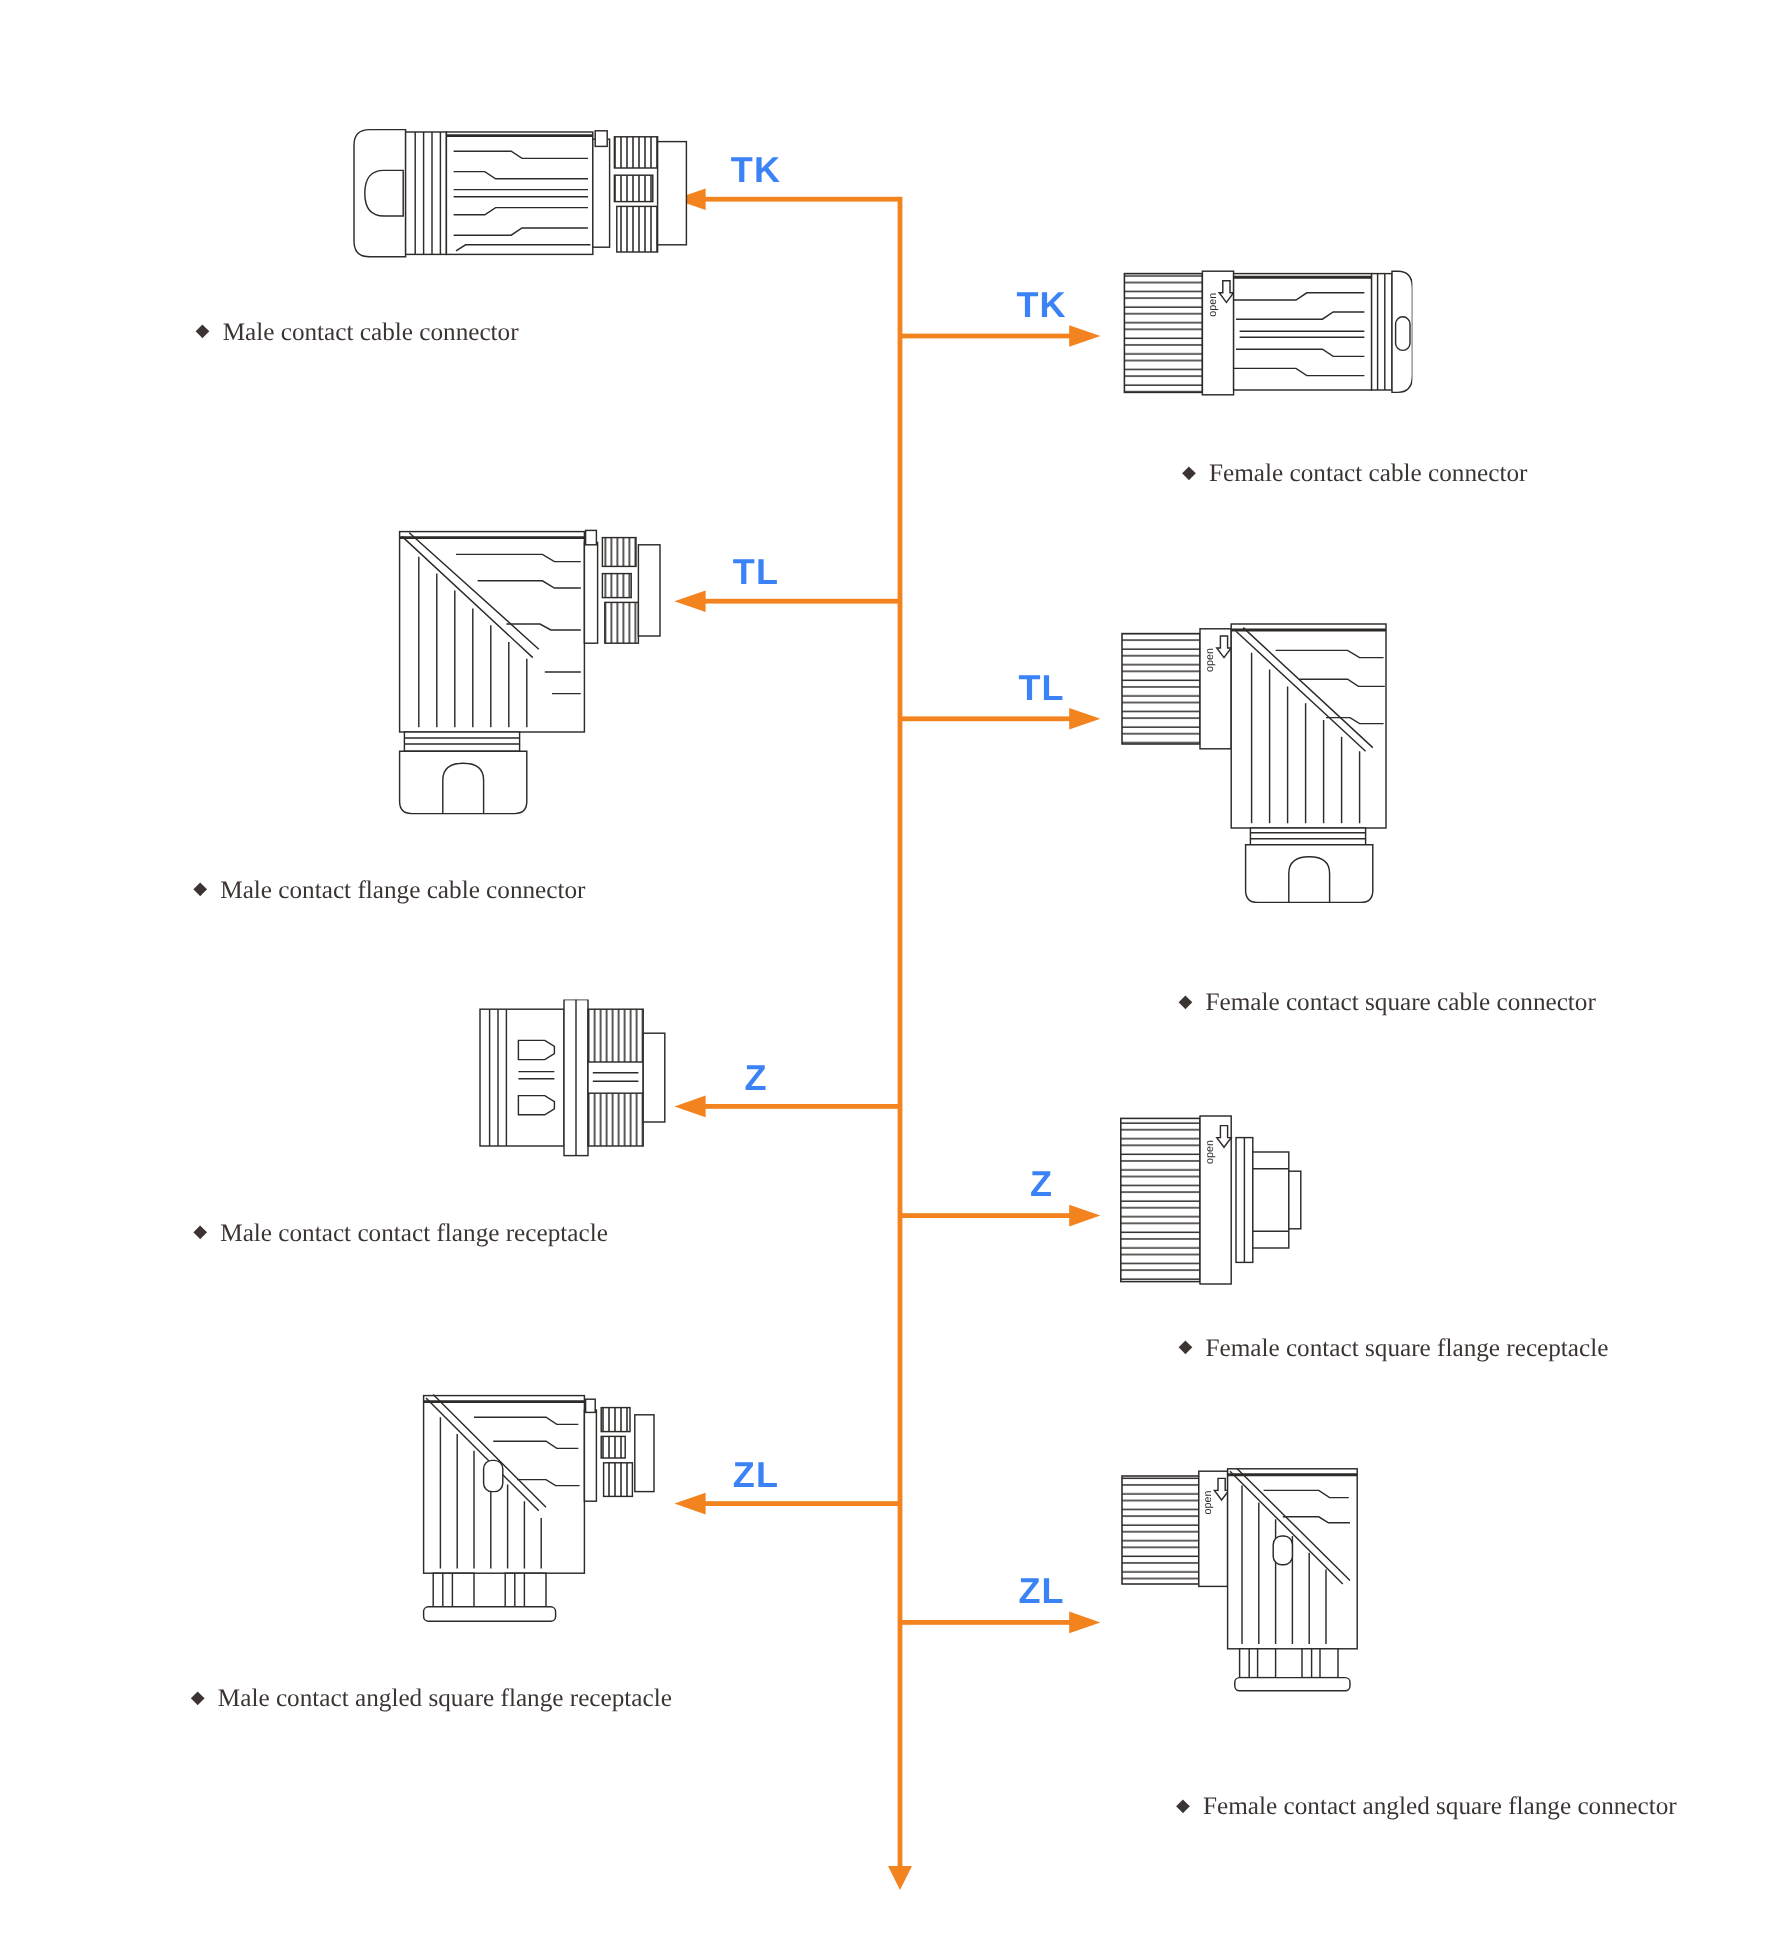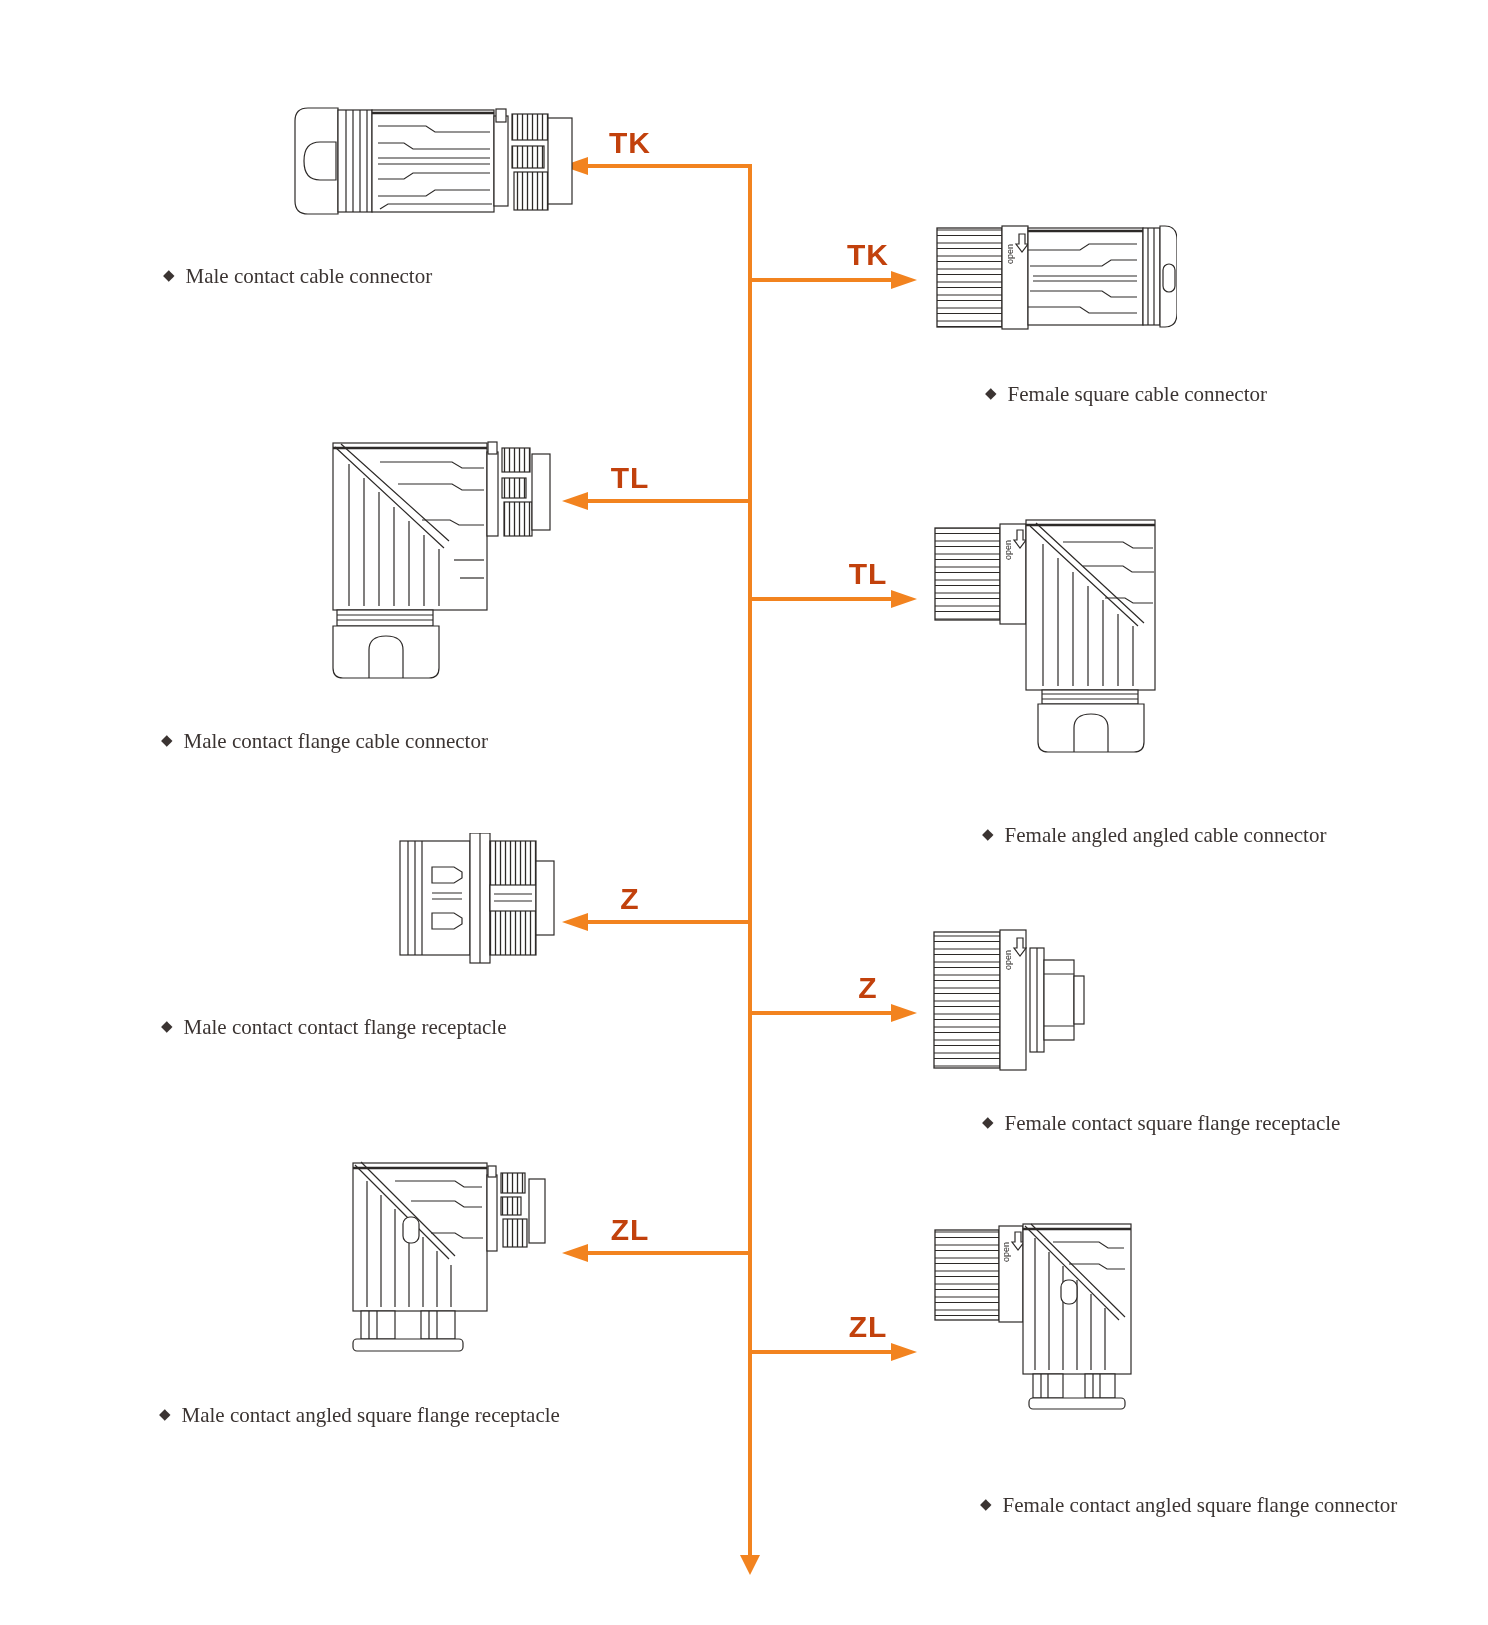--- a/index.html
+++ b/index.html
@@ -14,21 +14,21 @@
   .hline,.vline{position:absolute;background:#f2831f;}
   .ah{position:absolute;width:0;height:0;}
   .ah-left{border-top:9px solid transparent;border-bottom:9px solid transparent;border-right:26px solid #f2831f;}
   .ah-right{border-top:9px solid transparent;border-bottom:9px solid transparent;border-left:26px solid #f2831f;}
   .ah-down{border-left:10px solid transparent;border-right:10px solid transparent;border-top:20px solid #f2831f;}
   
   .code{
     position:absolute;width:100px;text-align:center;
     font-family:"Liberation Sans", sans-serif;
     font-size:30px;font-weight:700;letter-spacing:1px;
-    color:#c2410c;line-height:1;
+    color:#3b82f6;line-height:1;
   }
   
   .desc{
     position:absolute;display:flex;align-items:center;white-space:nowrap;
     font-size:21px;color:#3b3432;line-height:1.25;
   }
   .desc .bullet{font-size:15px;margin-right:11px;transform:translateY(-1px);font-family:"DejaVu Sans", sans-serif;}
   
   .drawing{position:absolute;}
   .drawing svg{display:block;}
@@ -90,29 +90,29 @@
   <div class="code" style="left:818px;top:973px;">Z</div>
   <div class="code" style="left:580px;top:1215px;">ZL</div>
   <div class="code" style="left:818px;top:1312px;">ZL</div>
 
   <div class="desc" style="left:163px;top:263px;">
     <span class="bullet">◆</span>
     <span>Male contact cable connector</span>
   </div>
   <div class="desc" style="left:985px;top:381px;">
     <span class="bullet">◆</span>
-    <span>Female square cable connector</span>
+    <span>Female contact cable connector</span>
   </div>
   <div class="desc" style="left:161px;top:728px;">
     <span class="bullet">◆</span>
     <span>Male contact flange cable connector</span>
   </div>
   <div class="desc" style="left:982px;top:822px;">
     <span class="bullet">◆</span>
-    <span>Female angled angled cable connector</span>
+    <span>Female contact square cable connector</span>
   </div>
   <div class="desc" style="left:161px;top:1014px;">
     <span class="bullet">◆</span>
     <span>Male contact contact flange receptacle</span>
   </div>
   <div class="desc" style="left:982px;top:1110px;">
     <span class="bullet">◆</span>
     <span>Female contact square flange receptacle</span>
   </div>
   <div class="desc" style="left:159px;top:1402px;">

